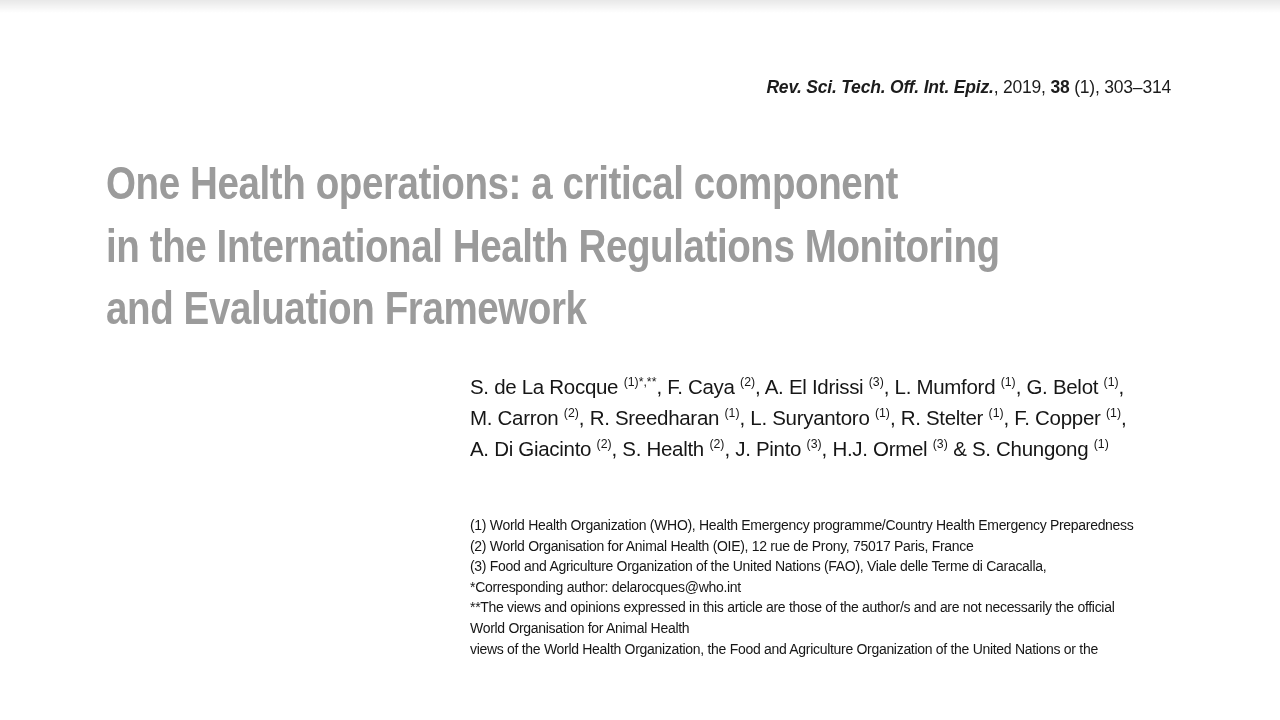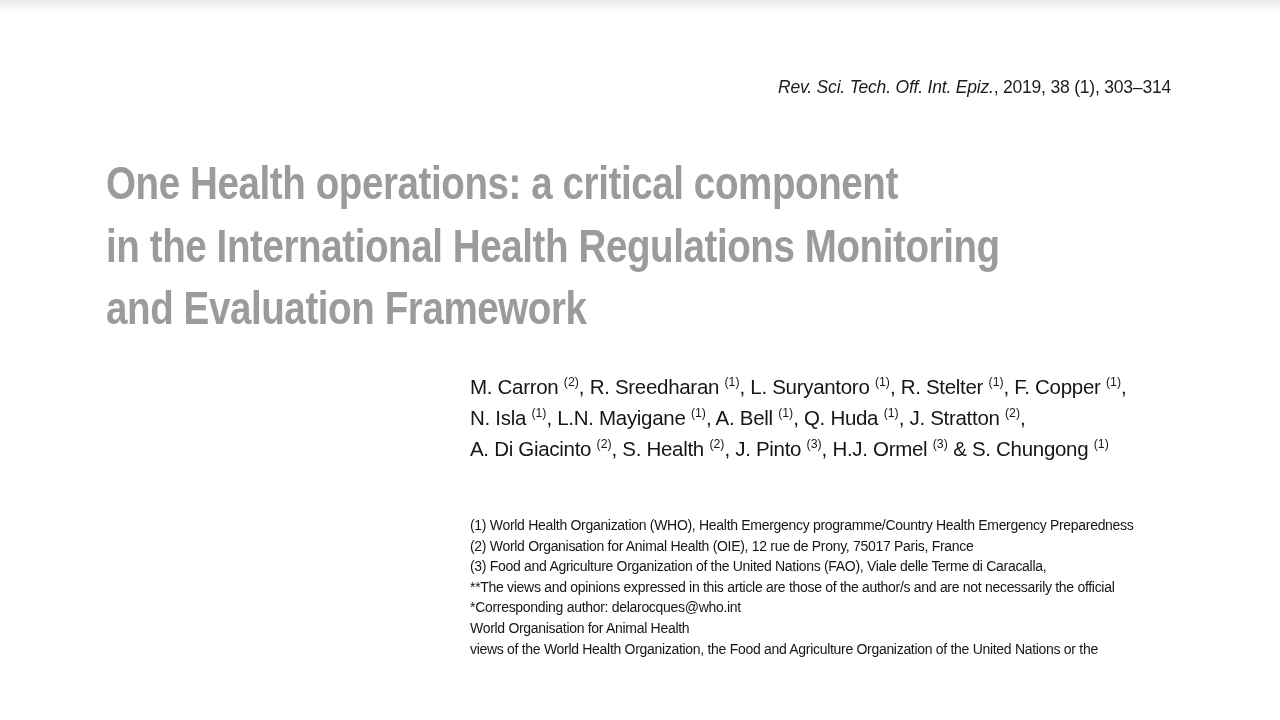--- a/index.html
+++ b/index.html
@@ -72,37 +72,37 @@
     letter-spacing: 0;
   }
 </style>
 </head>
 <body>
 
 <div class="page">
   <div class="top-shade"></div>
 
   <div class="citation">
-      <div class="line"><span style="font-style: italic;">Rev. Sci. Tech. Off. Int. Epiz.</span><span>, 2019, </span><span style="font-weight: normal;">38</span><span> (1), 303–314</span></div>
+      <div class="line"><span style="font-style: italic; font-weight: bold;">Rev. Sci. Tech. Off. Int. Epiz.</span><span>, 2019, </span><span style="font-weight: bold;">38</span><span> (1), 303–314</span></div>
     </div>
 
   <h1 class="title">
       <div class="line"><span>One Health operations: a critical component</span></div>
       <div class="line"><span>in the International Health Regulations Monitoring</span></div>
       <div class="line"><span>and Evaluation Framework</span></div>
     </h1>
 
   <div class="authors">
+      <div class="line"><span>S. de La Rocque </span><sup>(1)*,**</sup><span>, F. Caya </span><sup>(2)</sup><span>, A. El Idrissi </span><sup>(3)</sup><span>, L. Mumford </span><sup>(1)</sup><span>, G. Belot </span><sup>(1)</sup><span>,</span></div>
       <div class="line"><span>M. Carron </span><sup>(2)</sup><span>, R. Sreedharan </span><sup>(1)</sup><span>, L. Suryantoro </span><sup>(1)</sup><span>, R. Stelter </span><sup>(1)</sup><span>, F. Copper </span><sup>(1)</sup><span>,</span></div>
-      <div class="line"><span>N. Isla </span><sup>(1)</sup><span>, L.N. Mayigane </span><sup>(1)</sup><span>, A. Bell </span><sup>(1)</sup><span>, Q. Huda </span><sup>(1)</sup><span>, J. Stratton </span><sup>(2)</sup><span>,</span></div>
       <div class="line"><span>A. Di Giacinto </span><sup>(2)</sup><span>, S. Health </span><sup>(2)</sup><span>, J. Pinto </span><sup>(3)</sup><span>, H.J. Ormel </span><sup>(3)</sup><span> &amp; S. Chungong </span><sup>(1)</sup></div>
     </div>
 
   <div class="affiliations">
       <div class="line"><span>(1) World Health Organization (WHO), Health Emergency programme/Country Health Emergency Preparedness</span></div>
       <div class="line"><span>(2) World Organisation for Animal Health (OIE), 12 rue de Prony, 75017 Paris, France</span></div>
       <div class="line"><span>(3) Food and Agriculture Organization of the United Nations (FAO), Viale delle Terme di Caracalla,</span></div>
+      <div class="line"><span>*Corresponding author: delarocques@who.int</span></div>
       <div class="line"><span>**The views and opinions expressed in this article are those of the author/s and are not necessarily the official</span></div>
-      <div class="line"><span>*Corresponding author: delarocques@who.int</span></div>
       <div class="line"><span>World Organisation for Animal Health</span></div>
       <div class="line"><span>views of the World Health Organization, the Food and Agriculture Organization of the United Nations or the</span></div>
     </div>
 </div>
 
 </body></html>

